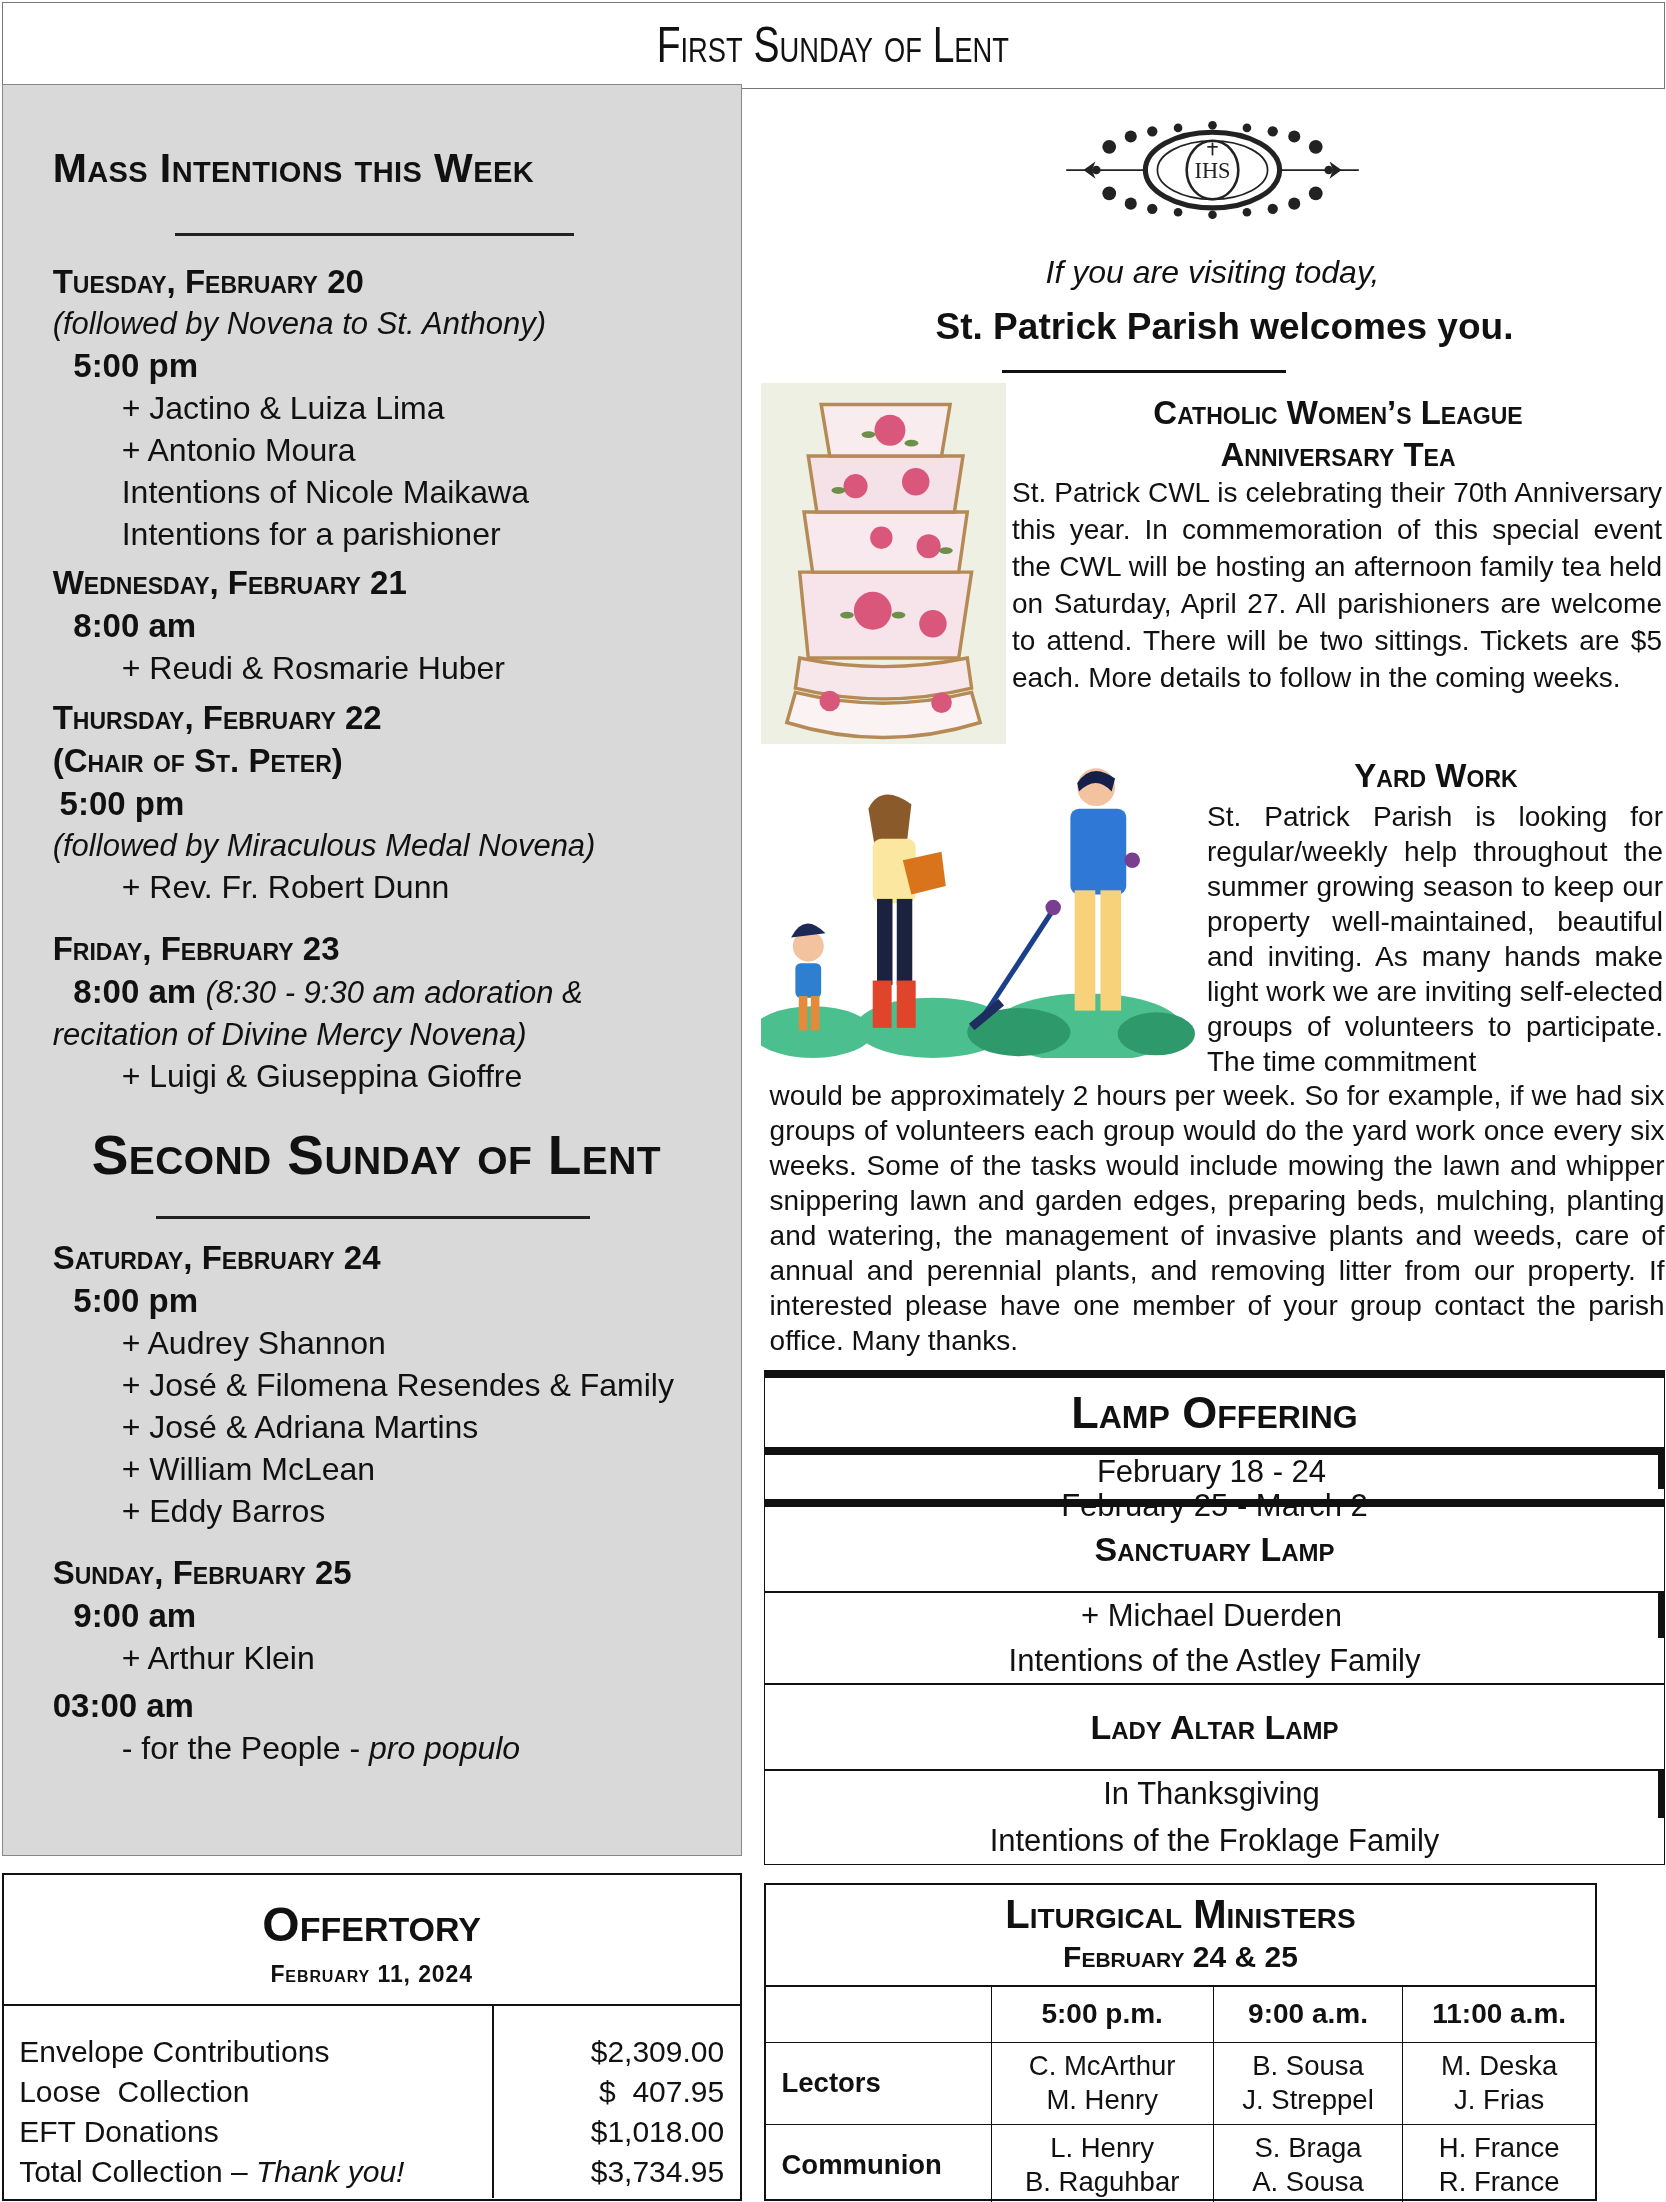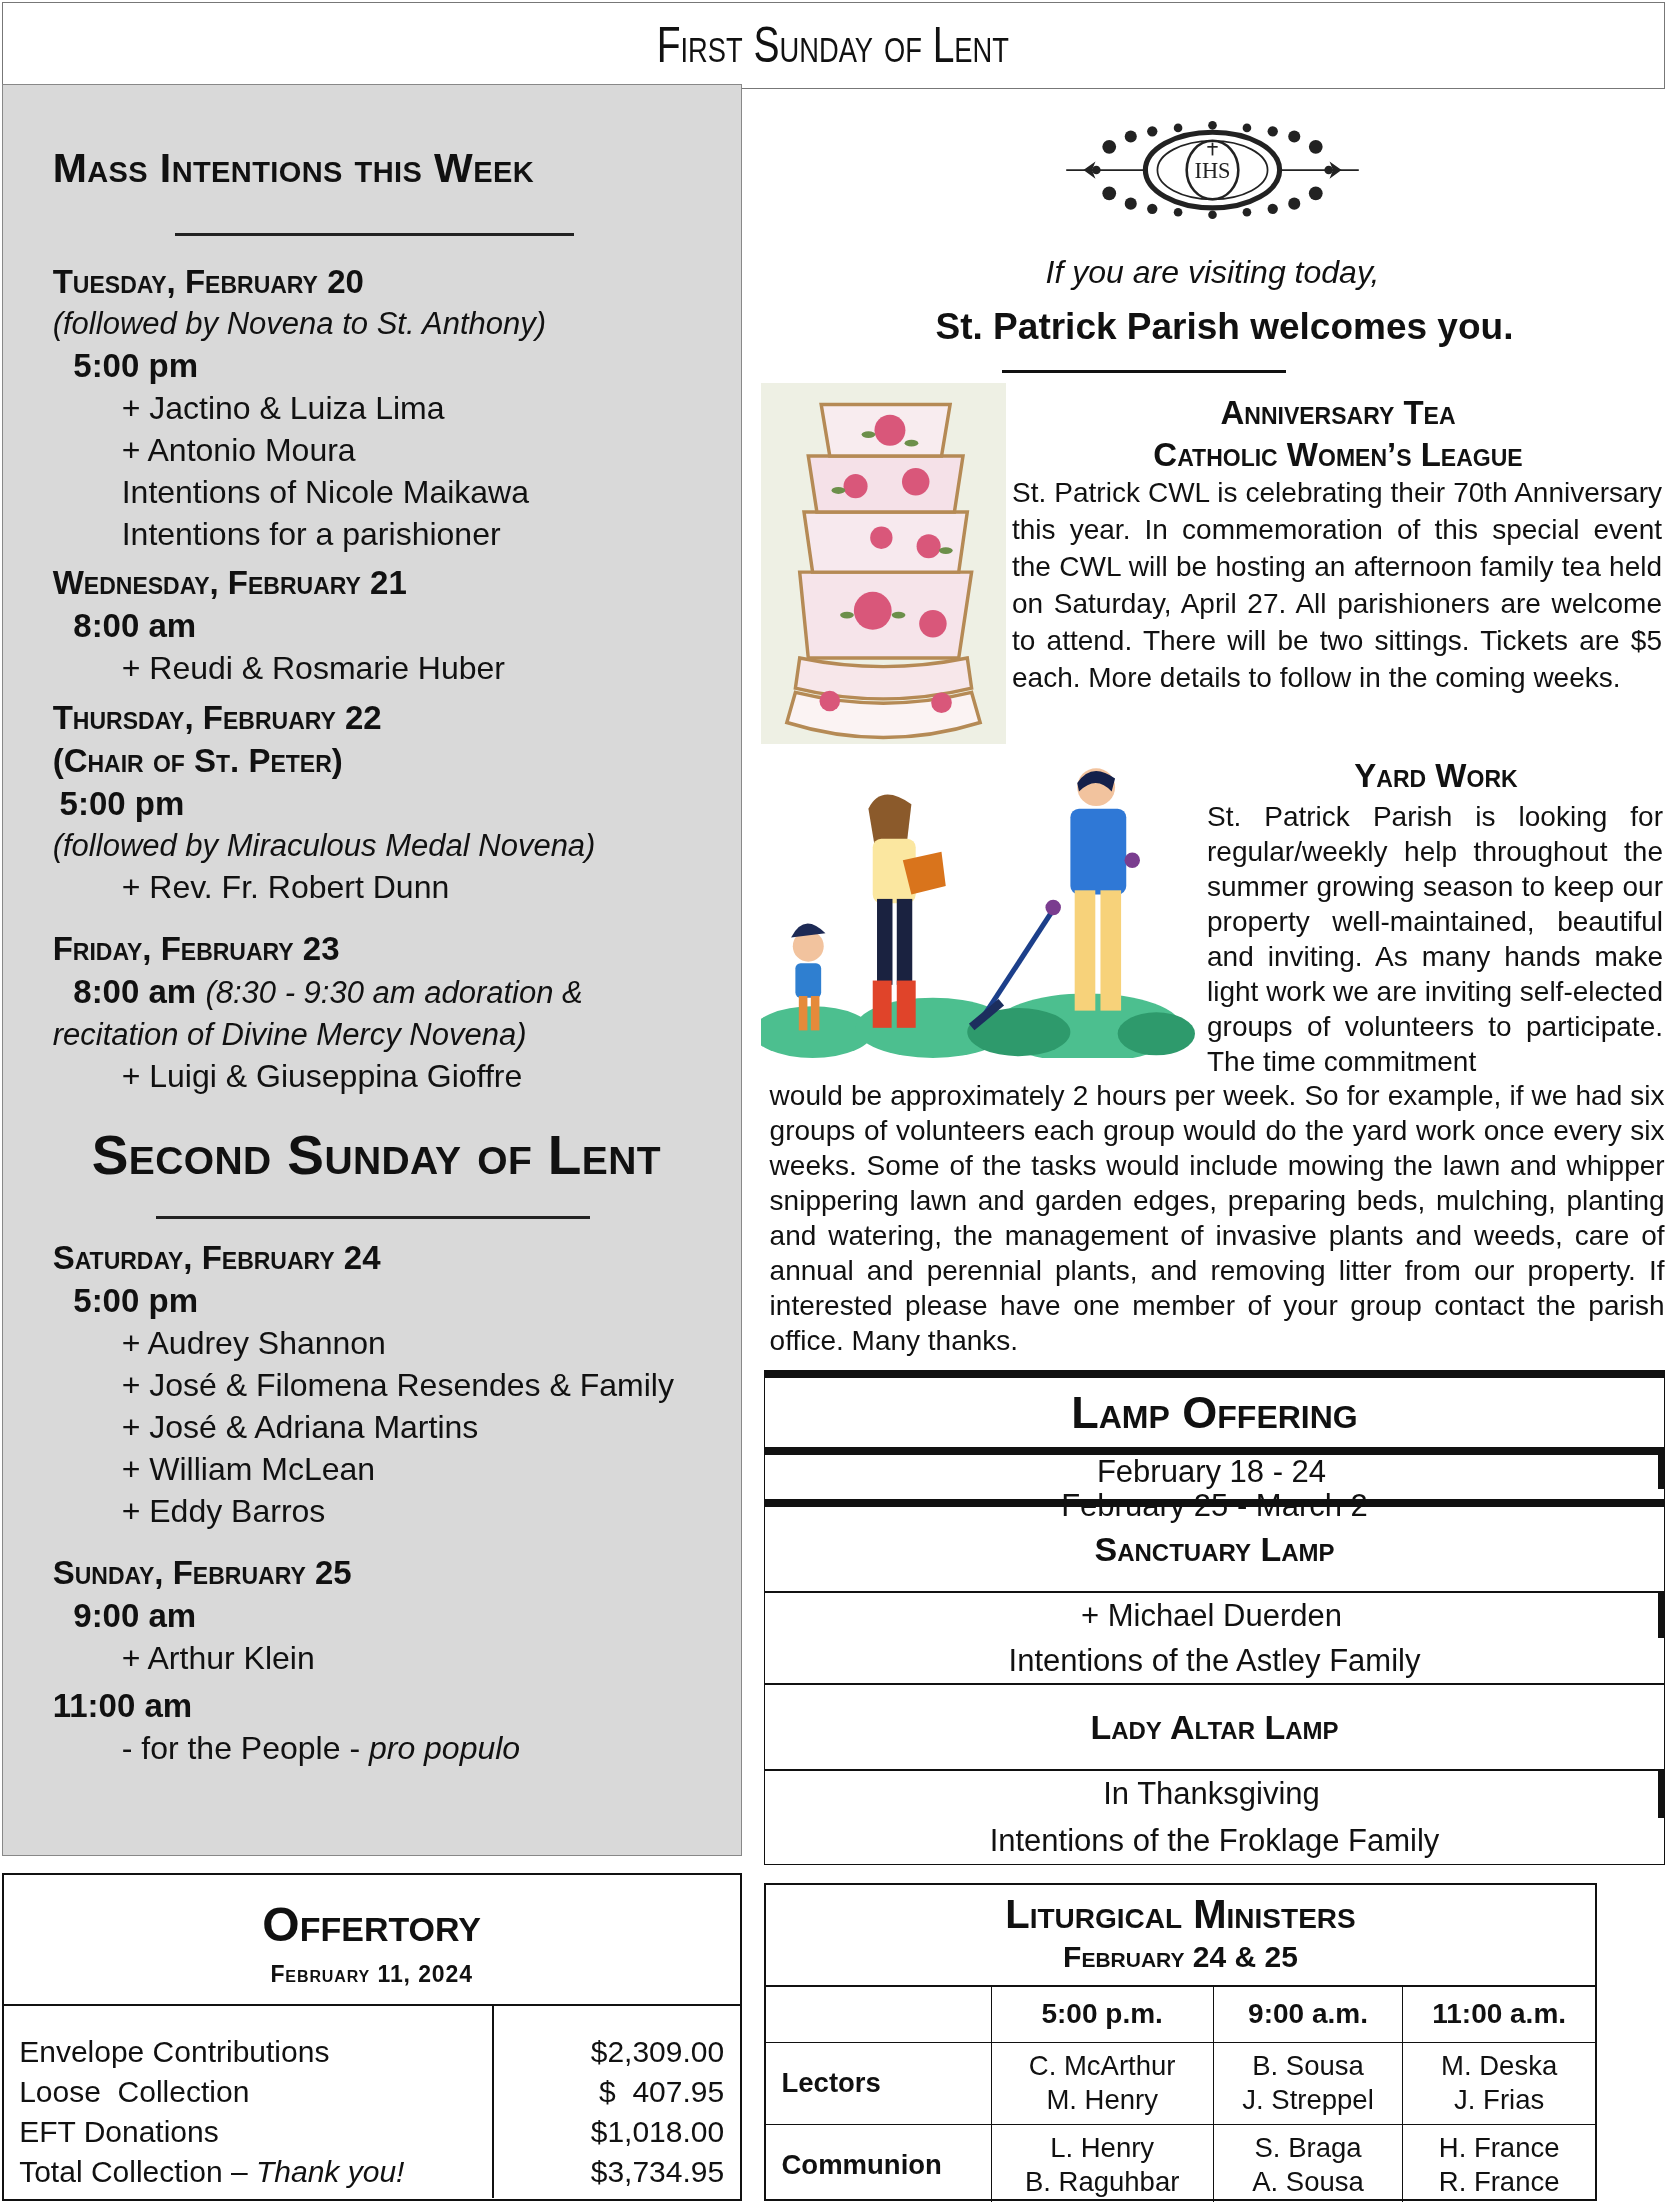--- a/index.html
+++ b/index.html
@@ -132,21 +132,21 @@
     <div class="intent">+ José &amp; Filomena Resendes &amp; Family</div>
     <div class="intent">+ José &amp; Adriana Martins</div>
     <div class="intent">+ William McLean</div>
     <div class="intent">+ Eddy Barros</div>
   </div>
 
   <div class="day-block">
     <div class="day-head">Sunday, February 25</div>
     <div class="time">9:00 am</div>
     <div class="intent">+ Arthur Klein</div>
-    <div class="time t0" style="margin-top:5.2px">11:00 am</div>
+    <div class="time t0" style="margin-top:5.2px">03:00 am</div>
     <div class="intent"><span>- for the People - </span><i>pro populo</i></div>
   </div>
 </div>
 
 <div id="offertory">
   <div class="off-head">
     <div class="off-title">Offertory</div>
     <div class="off-date">February 11, 2024</div>
   </div>
   <div class="off-body">
@@ -230,22 +230,22 @@
     <g fill="#6c8f4a">
       <ellipse cx="125" cy="60" rx="8" ry="4"></ellipse>
         <ellipse cx="175" cy="70" rx="8" ry="4"></ellipse>
         <ellipse cx="90" cy="125" rx="8" ry="4"></ellipse>
       <ellipse cx="160" cy="270" rx="8" ry="4"></ellipse>
         <ellipse cx="100" cy="270" rx="8" ry="4"></ellipse>
         <ellipse cx="215" cy="195" rx="8" ry="4"></ellipse>
     </g>
   </svg>
   <div id="cwl-title">
+    <div>Catholic Women’s League</div>
     <div>Anniversary Tea</div>
-    <div>Catholic Women’s League</div>
   </div>
   <div id="cwl-body">St. Patrick CWL is celebrating their 70th Anniversary this year.  In commemoration of this special event the CWL will be hosting an afternoon family tea held on Saturday, April 27.  All parishioners are welcome to attend.  There will be two sittings.  Tickets are $5 each.  More details to follow in the coming weeks.</div>
 
   <svg id="yard-img" viewBox="0 0 505 350">
     <rect width="505" height="350" fill="#fff"></rect>
 
     <g fill="#4cbf8f">
         <ellipse cx="60" cy="320" rx="70" ry="30"></ellipse>
         <ellipse cx="200" cy="315" rx="90" ry="35"></ellipse>
         <ellipse cx="380" cy="315" rx="110" ry="40"></ellipse>

